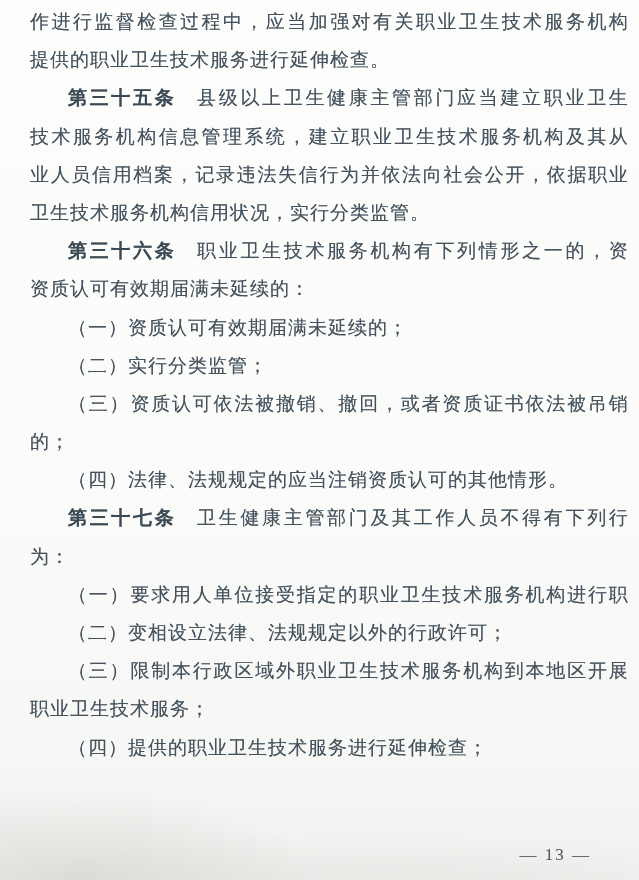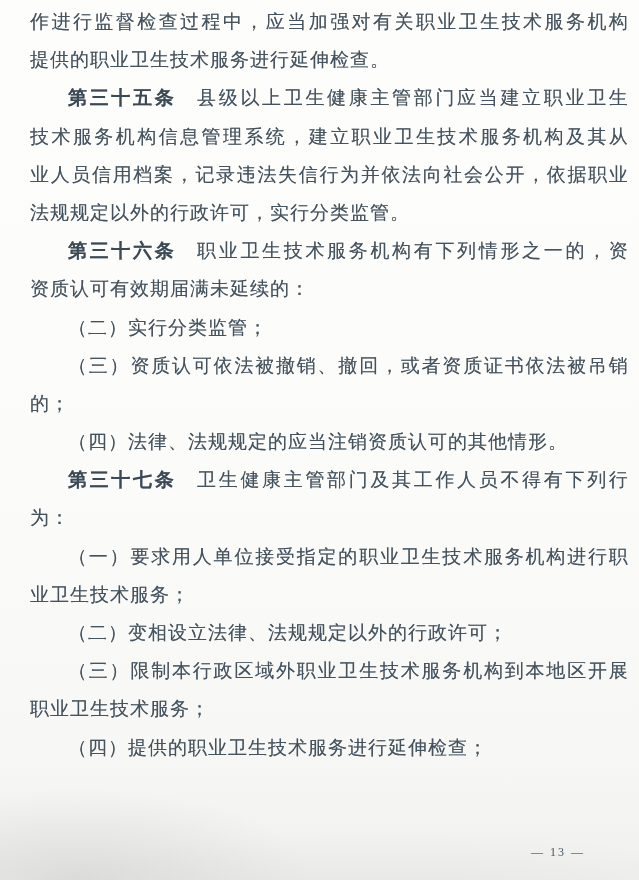--- a/index.html
+++ b/index.html
@@ -44,23 +44,24 @@
     font-weight: 700;
     color: #3b4954;
   }
   .gap-spacer { width: 18px; }
   .page-number {
     position: absolute;
     top: 845px;
     left: 0;
     width: 585px;
     text-align: right;
-    font-size: 12px;
+    font-size: 17px;
     letter-spacing: 2px;
     color: #47555f;
+    padding-left: 6px;
   }
 </style>
 </head>
 <body>
 
 <div class="page">
   <div class="text-block">
       <div class="line stretch">
         <span>作</span>
         <span>进</span>
@@ -174,21 +175,21 @@
         <span>社</span>
         <span>会</span>
         <span>公</span>
         <span>开</span>
         <span>，</span>
         <span>依</span>
         <span>据</span>
         <span>职</span>
         <span>业</span>
       </div>
-      <div class="line">法规规定以外的行政许可，实行分类监管。</div>
+      <div class="line">卫生技术服务机构信用状况，实行分类监管。</div>
       <div class="line indent stretch">
         <span class="bold">第</span>
         <span class="bold">三</span>
         <span class="bold">十</span>
         <span class="bold">六</span>
         <span class="bold">条</span>
         <span class="gap-spacer"></span>
         <span>职</span>
         <span>业</span>
         <span>卫</span>
@@ -204,20 +205,21 @@
         <span>列</span>
         <span>情</span>
         <span>形</span>
         <span>之</span>
         <span>一</span>
         <span>的</span>
         <span>，</span>
         <span>资</span>
       </div>
       <div class="line">资质认可有效期届满未延续的：</div>
+      <div class="line indent">（一）资质认可有效期届满未延续的；</div>
       <div class="line indent">（二）实行分类监管；</div>
       <div class="line indent stretch">
         <span>（</span>
         <span>三</span>
         <span>）</span>
         <span>资</span>
         <span>质</span>
         <span>认</span>
         <span>可</span>
         <span>依</span>
@@ -294,21 +296,20 @@
         <span>技</span>
         <span>术</span>
         <span>服</span>
         <span>务</span>
         <span>机</span>
         <span>构</span>
         <span>进</span>
         <span>行</span>
         <span>职</span>
       </div>
-      <div class="line">业卫生技术服务；</div>
       <div class="line indent">（二）变相设立法律、法规规定以外的行政许可；</div>
       <div class="line indent stretch">
         <span>（</span>
         <span>三</span>
         <span>）</span>
         <span>限</span>
         <span>制</span>
         <span>本</span>
         <span>行</span>
         <span>政</span>

